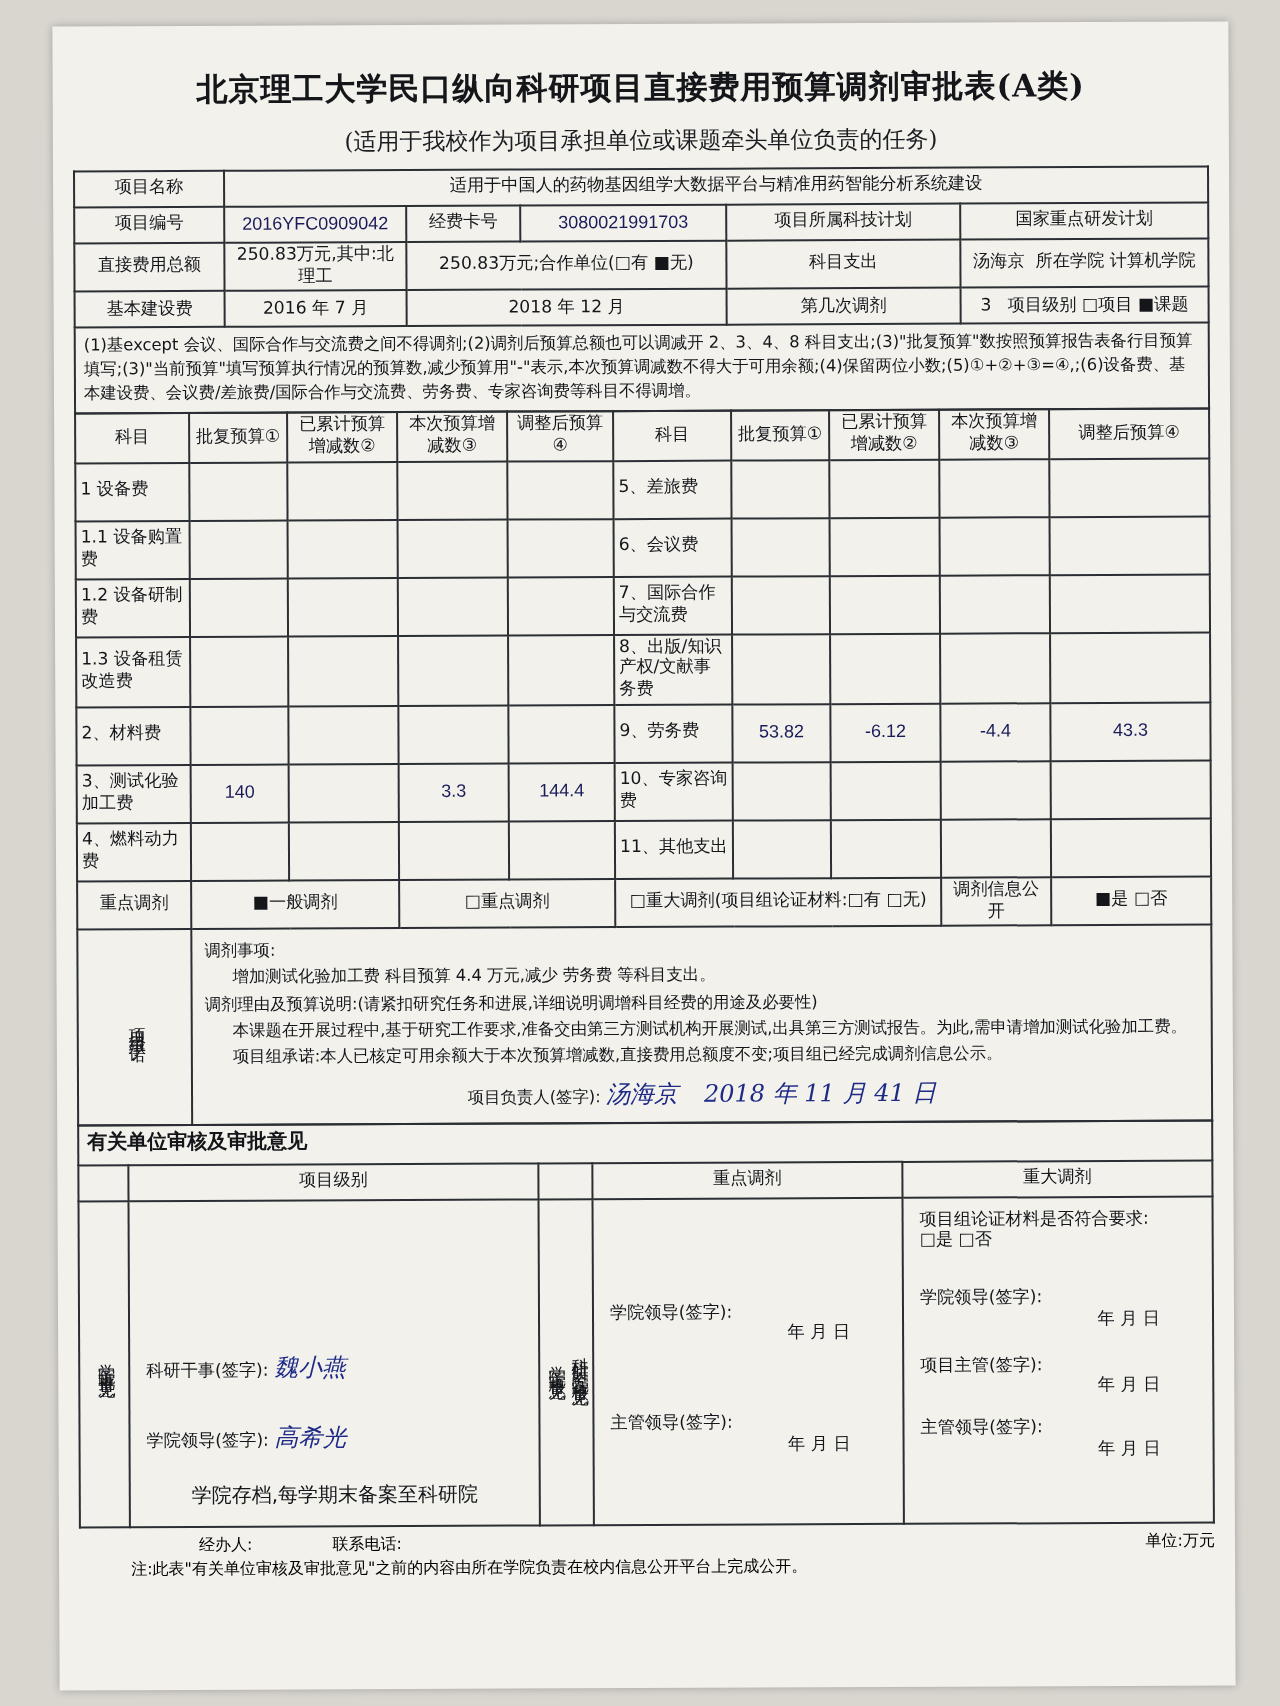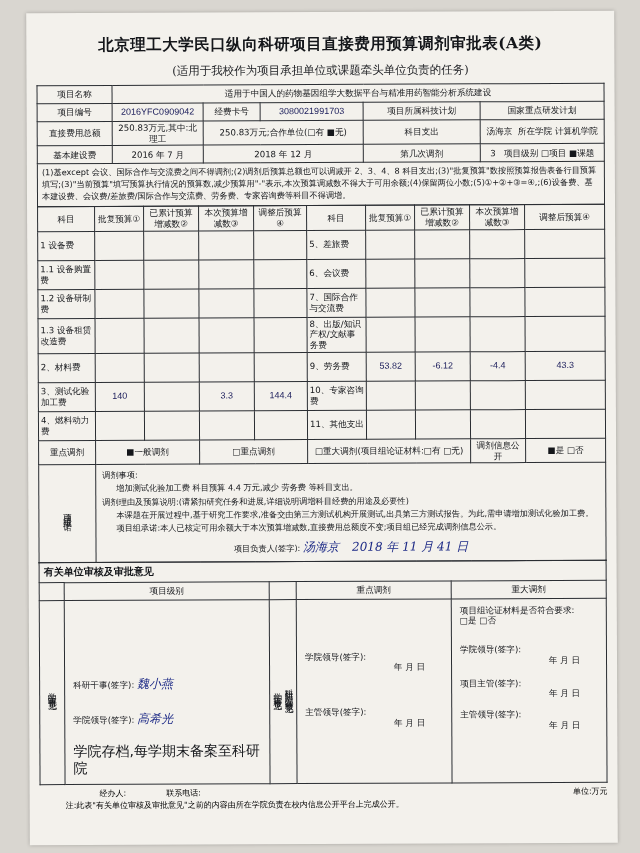--- a/index.html
+++ b/index.html
@@ -46,21 +46,21 @@
   }
   .c{text-align:center;}
   .l{text-align:left;}
   .hrow td{height:15px;}
   .note td{
     font-size:8.2px;
     text-align:left;
     line-height:1.45;
     padding:3px 4px;
   }
-  .small{font-size:14px;}
+  .small{font-size:10px;text-align:center;}
   .hand{
     font-family:Liberation Sans, sans-serif;
     color:#1a1c5a;
     font-size:9px;
   }
   .vert{
     writing-mode:vertical-rl;
     text-orientation:upright;
     letter-spacing:2px;
     font-size:8.6px;

